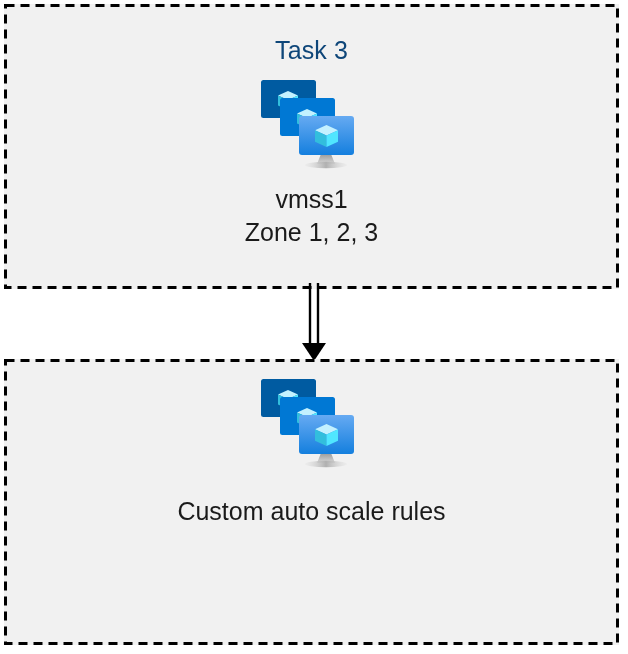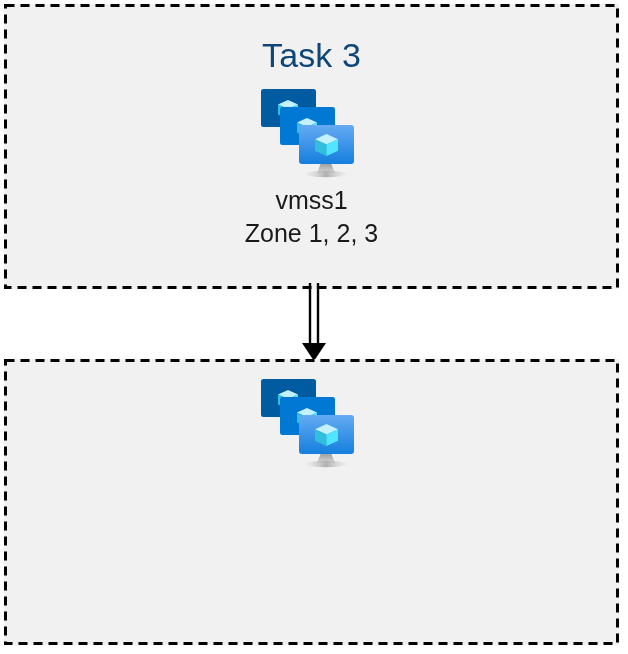--- a/index.html
+++ b/index.html
@@ -36,21 +36,21 @@
   .task-box .dash-frame {
     position: absolute;
     left: 0; top: 0; right: 0; bottom: 0;
     pointer-events: none;
   }
   #box-task3 { top: 4px;   height: 285px; }
   #box-task4 { top: 359px; height: 286px; }
 
   .task-title {
     color: #0e4679;
-    font-size: 34px;
+    font-size: 25px;
     line-height: 1;
     letter-spacing: 0.1px;
     font-weight: 400;
     white-space: nowrap;
   }
   #box-task3 .task-title { margin-top: 34px; }
   #box-task4 .task-title { margin-top: 33px; }
 
   
   .vmss-icon {
@@ -61,21 +61,21 @@
 
   
   .caption {
     color: #1a1a1a;
     font-size: 25px;
     line-height: 33px;
     text-align: center;
     white-space: pre-line;
     font-weight: 400;
   }
-  #box-task3 .caption { margin-top: 3px; }
+  #box-task3 .caption { margin-top: 11px; }
   #box-task4 .caption { margin-top: 24px; }
 
   
   .connector {
     position: absolute;
     left: 296px;
     top: 283px;
     width: 36px;
     height: 80px;
   }
@@ -203,15 +203,16 @@
       <g>
         <rect x="41" y="40" width="55" height="39" rx="3" fill="url(#frontScreenGrad4)"></rect>
         <g>
           <polygon points="68.5,49 80,54.2 68.5,59.4 57,54.2" fill="#c3f1ff"></polygon>
           <polygon points="57,54.2 68.5,59.4 68.5,71 57,65.8" fill="#32bedd"></polygon>
           <polygon points="68.5,59.4 80,54.2 80,65.8 68.5,71" fill="#50e6ff"></polygon>
         </g>
       </g>
     </svg>
 
+    <div class="caption">Custom auto scale rules</div>
   </div>
 
 </div>
 
 </body></html>

